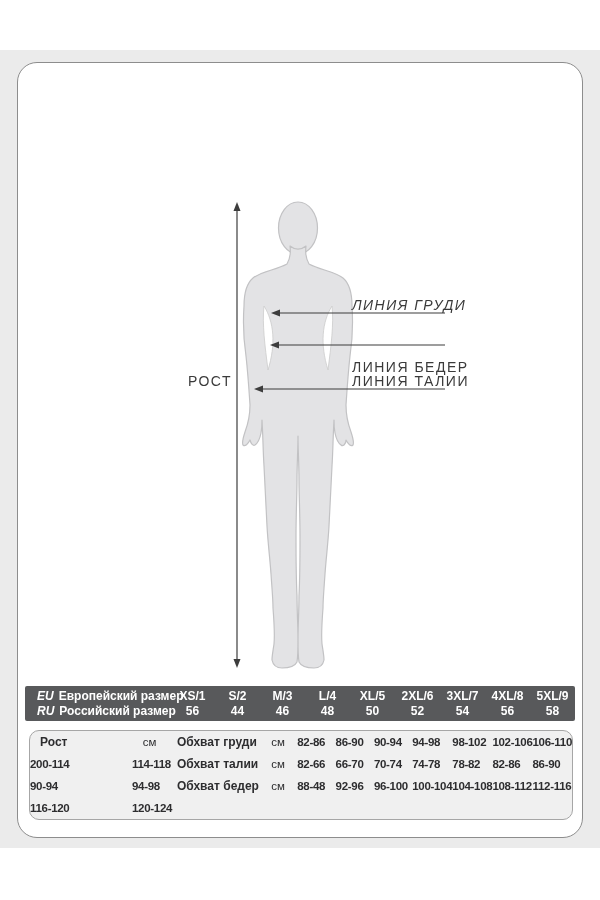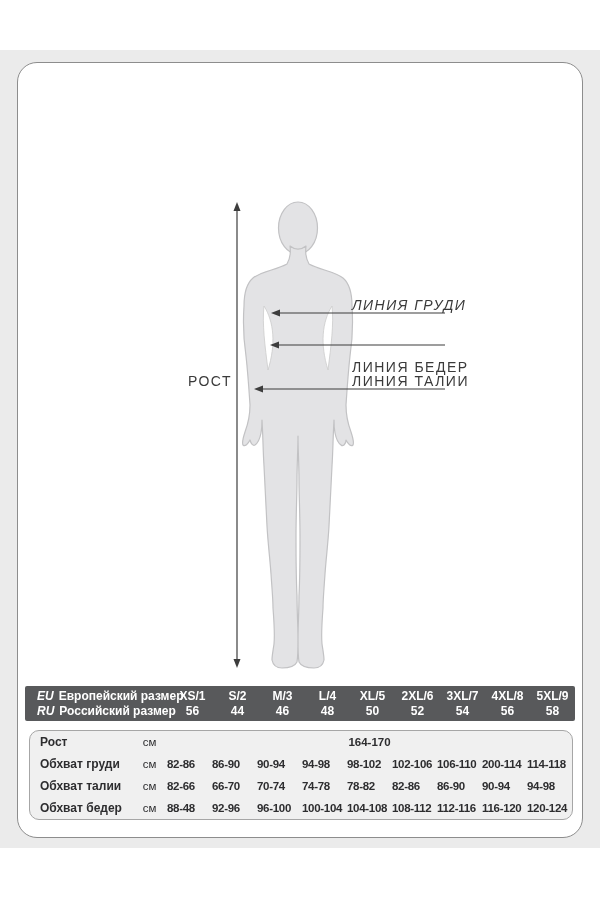--- a/index.html
+++ b/index.html
@@ -119,21 +119,20 @@
     <div class="cell">50</div>
     <div class="cell">52</div>
     <div class="cell">54</div>
     <div class="cell">56</div>
     <div class="cell">58</div>
   </div>
 
   <div class="size-body">
     <div class="rowlabel">Рост</div>
     <div class="unit">см</div>
-    <div class="span9">164-170</div>
 
     <div class="rowlabel">Обхват груди</div>
     <div class="unit">см</div>
     <div class="val">82-86</div>
     <div class="val">86-90</div>
     <div class="val">90-94</div>
     <div class="val">94-98</div>
     <div class="val">98-102</div>
     <div class="val">102-106</div>
     <div class="val">106-110</div>

